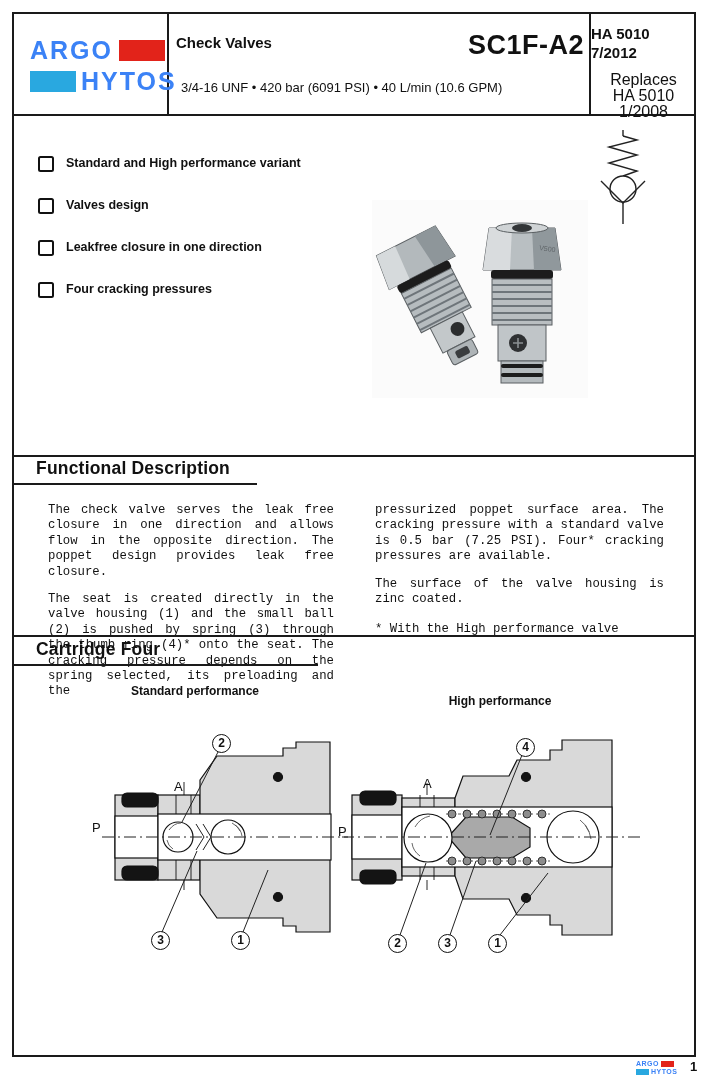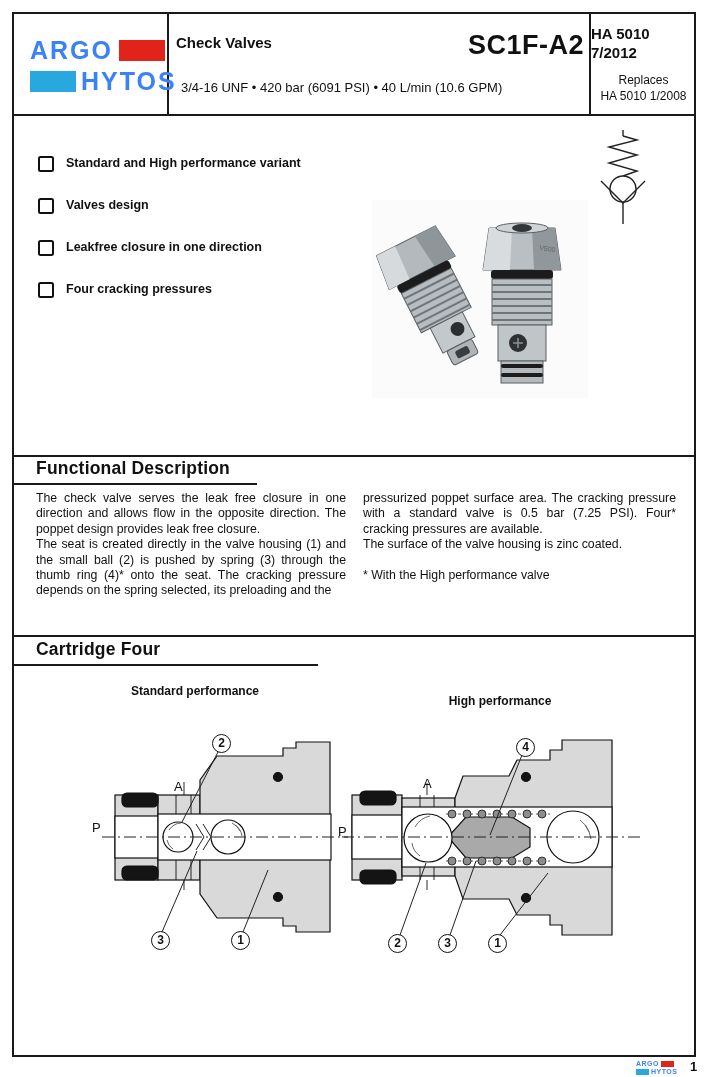--- a/index.html
+++ b/index.html
@@ -7,37 +7,37 @@
         font-family:"Liberation Sans","DejaVu Sans",sans-serif;color:#111;overflow:hidden;}
   .abs{position:absolute;}
   .rule{position:absolute;background:#1a1a1a;}
   
   .frame{position:absolute;left:12px;top:12px;width:684px;height:1045px;border:2px solid #1a1a1a;box-sizing:border-box;}
   
   .hdr-title{font-size:15px;font-weight:bold;}
   .hdr-sub{font-size:13px;}
   .model{font-size:27px;font-weight:bold;letter-spacing:.5px;}
   .doccell{font-size:15px;font-weight:bold;text-align:left;line-height:19px;}
-  .replaces{font-size:12px;font-weight:normal;text-align:center;line-height:16px;}
+  .replaces{font-size:16px;font-weight:normal;text-align:center;line-height:16px;}
   
   .logo-row{display:flex;align-items:center;}
   .logo-word{font-weight:bold;color:#3b82f6;letter-spacing:2px;}
   .logo-big .logo-word{font-size:25px;}
   .logo-big .logo-rect{width:46px;height:21px;}
   .logo-small .logo-word{font-size:7px;letter-spacing:.5px;}
   .logo-small .logo-rect{width:13px;height:6px;}
   
   .feat{display:flex;align-items:flex-start;margin-bottom:26px;}
   .chk{width:12px;height:12px;border:2.2px solid #111;border-radius:2.5px;margin-right:12px;margin-top:0px;flex:0 0 auto;}
   .feat-label{font-size:12.5px;font-weight:bold;line-height:15px;}
   
   .sec-head{font-size:17.5px;font-weight:bold;letter-spacing:.2px;}
   
   .col{font-size:12.3px;line-height:15.4px;text-align:justify;}
-  .col p{margin:0;}
+  .col p{margin:12px;font-family:Liberation Mono, monospace;}
   
   .diag-title{font-size:12px;font-weight:bold;text-align:center;}
   .port{font-size:13px;font-weight:normal;}
   .callout{position:absolute;width:19px;height:19px;border:1.6px solid #111;border-radius:50%;
            background:#fff;box-sizing:border-box;text-align:center;font-size:12px;font-weight:bold;line-height:16px;}
   .pagenum{font-size:13px;font-weight:bold;}
 </style>
 </head>
 <body>
 

